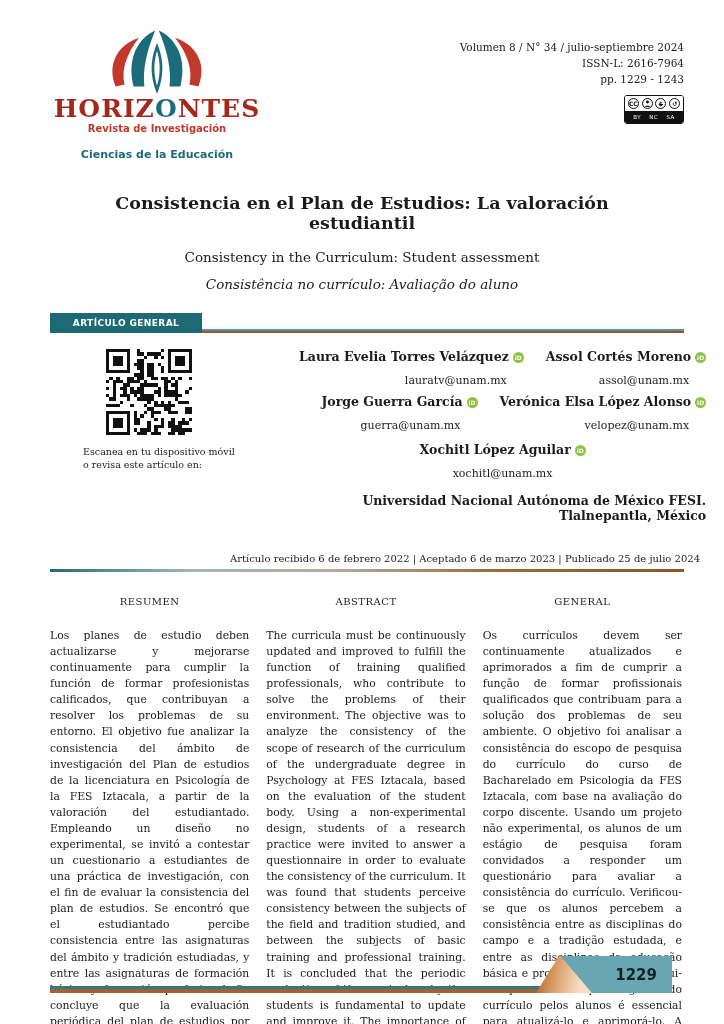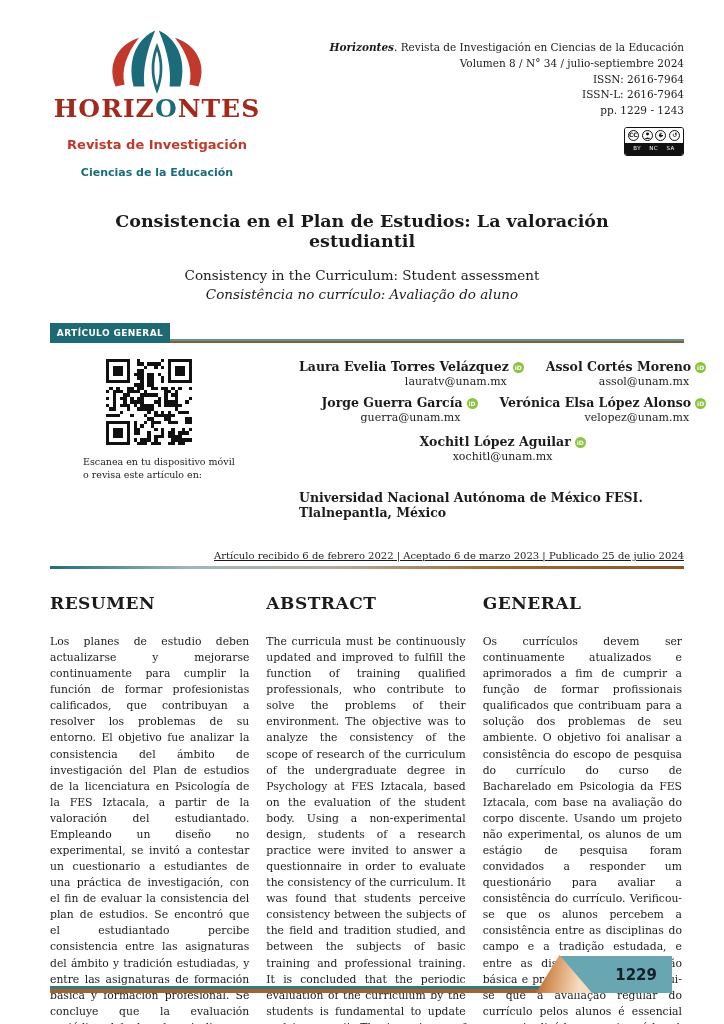--- a/index.html
+++ b/index.html
@@ -8,70 +8,70 @@
     width:724px; height:1024px; margin:0 auto; position:relative;
     background:#ffffff; font-family:"DejaVu Serif", serif; color:#1b1b1b;
     overflow:hidden;
   }
   
   .masthead { display:flex; justify-content:space-between; padding:26px 40px 0 52px; }
   .logo-block { width:210px; text-align:center; }
   .logo-flower { width:108px; height:74px; display:block; margin:0 auto -4px auto; }
   .logo-word { font-family:"DejaVu Serif", serif; font-weight:bold; font-size:25px; letter-spacing:1px; color:#a3291d; line-height:1; }
   .logo-word .o-teal { color:#1b6b7b; }
-  .logo-sub1 { font-family:"DejaVu Sans", sans-serif; font-weight:bold; font-size:13px; color:#c0392b; margin-top:16px; }
+  .logo-sub1 { font-family:"DejaVu Sans", sans-serif; font-weight:bold; font-size:10px; color:#c0392b; margin-top:2px; }
   .logo-sub2 { font-family:"DejaVu Sans", sans-serif; font-weight:bold; font-size:11px; color:#1b6b7b; margin-top:14px; }
   .journal-info { text-align:right; font-size:10.5px; line-height:1.5; padding-top:14px; }
   .journal-name { font-weight:bold; font-style:italic; }
   .journal-link, .doi-link { color:#2b5fc7; text-decoration:underline; cursor:pointer; }
   
   .cc-badge { display:inline-block; margin-top:8px; width:60px; border:1px solid #111; border-radius:3px; overflow:hidden; background:#fff; }
   .cc-icons { display:flex; align-items:center; justify-content:space-evenly; height:15px; background:#fff; }
   .cc-circle { width:11px; height:11px; border:1px solid #111; border-radius:50%; font-family:"DejaVu Sans", sans-serif;
                font-size:6px; font-weight:bold; color:#111; display:flex; align-items:center; justify-content:center; line-height:1; }
   .cc-nc { text-decoration:line-through; }
   .cc-labels { display:flex; justify-content:space-evenly; background:#111; color:#fff; font-family:"DejaVu Sans", sans-serif; font-size:5.5px; padding:1.5px 0 2px 0; letter-spacing:.5px; }
   .person-icon { width:7px; height:7px; fill:#111; }
   
   .title-es { text-align:center; font-size:17.5px; font-weight:bold; margin-top:32px; padding:0 60px; }
   .title-en { text-align:center; font-size:13.5px; font-weight:normal; margin-top:16px; }
-  .title-pt { text-align:center; font-size:13.5px; font-style:italic; font-weight:normal; margin-top:3px; }
+  .title-pt { text-align:center; font-size:13.5px; font-style:italic; font-weight:normal; margin-top:11px; }
   
   .category-band { position:relative; margin:21px 40px 0 50px; height:22px; }
-  .category-box { position:absolute; left:0; top:0; width:120px; height:20px; background:#1d6a74;
+  .category-box { position:absolute; left:0; top:0; width:152px; height:20px; background:#1d6a74;
                   color:#fff; font-family:"DejaVu Sans", sans-serif; font-weight:bold; font-size:9px;
                   letter-spacing:.4px; display:flex; align-items:center; justify-content:center; z-index:2; }
   .band-rule { position:absolute; left:0; right:0; top:16px; height:4px;
                background:linear-gradient(to bottom, #4f97a2 0 50%, #96572a 50% 100%); }
   
   .info-row { display:flex; margin:14px 40px 0 50px; }
   .qr-col { width:216px; flex:none;margin-left:33px; }
   .qr-box { width:86px; height:86px; margin-left:23px; }
   .qr-caption { font-size:9.5px; line-height:1.4; margin-top:10px; }
   .doi-link { font-size:9px; display:inline-block; margin-top:2px; }
   .authors-col { flex:1; }
   .authors-grid { display:flex; }
   .author-cell { flex:1; text-align:right; margin-bottom:7px; }
   .author-cell + .author-cell { margin-left:22px; }
   .author-name { font-size:12.5px; font-weight:bold; white-space:nowrap; }
-  .author-email { font-size:11px; padding-right:17px; margin-top:1px; }
+  .author-email { font-size:11px; padding-right:17px; margin-top:10px; }
   .author-center { text-align:center; margin-top:3px; }
   .author-center .author-email { padding-right:0; }
   .orcid { display:inline-block; width:11px; height:11px; border-radius:50%; background:#8bc53f;
            color:#fff; font-family:"DejaVu Sans", sans-serif; font-size:6px; font-weight:bold;
            text-align:center; line-height:11px; vertical-align:1px; margin-left:4px; cursor:pointer; }
-  .affiliation { text-align:left; font-weight:bold; font-size:12.5px; margin-top:27px; }
-  
-  .dates-line { text-align:right; font-size:10px; margin:30px 40px 0 50px;text-decoration:underline; }
+  .affiliation { text-align:right; font-weight:bold; font-size:12.5px; margin-top:13px; }
+  
+  .dates-line { text-align:right; font-size:10px; margin:30px 24px 0 50px; }
   .grad-rule { height:3px; margin:5px 40px 0 50px;
                background:linear-gradient(to right,#1f6f77,#9fb7b9 22%,#b3ab9e 45%,#a06a36 70%,#8f5526); }
   
   .columns { display:flex; gap:17px; margin:24px 42px 0 50px; }
   .col { flex:1; min-width:0; }
-  .col h4 { font-size:17px; font-weight:bold; letter-spacing:.5px; }
+  .col h4 { text-align:center; font-size:10px; font-weight:normal; letter-spacing:.5px; }
   .col .body { margin-top:21px; font-size:10.8px; line-height:1.49; text-align:justify; }
   
   .footer-line { position:absolute; left:50px; top:986px; width:512px; height:7px;
                  background:linear-gradient(to bottom,#2e7b84 0 3px,#a5622d 3px 7px); }
   .footer-tri { position:absolute; left:536px; top:955px; width:56px; height:38px;
                 clip-path:polygon(42% 0, 0 100%, 100% 100%);
                 background:linear-gradient(100deg,#ad5f2b 0%,#d89a63 35%,#f7ddc2 78%); z-index:2; }
   .footer-tab { position:absolute; left:560px; top:956px; width:112px; height:37px; background:#68a7b1; }
   .footer-tab span { position:absolute; right:15px; top:50%; transform:translateY(-50%);
                      font-family:"DejaVu Sans", sans-serif; font-weight:bold; font-size:15px; color:#14212b; }
@@ -89,23 +89,21 @@
         <path d="M34 66 C26 34 40 12 58 4 C48 28 44 48 46 66 Z" fill="#1b6b7b"></path>
         <path d="M86 66 C94 34 80 12 62 4 C72 28 76 48 74 66 Z" fill="#1b6b7b"></path>
         <path d="M60 22 C54 38 54 54 60 70 C66 54 66 38 60 22 Z" fill="#ffffff" stroke="#1b6b7b" stroke-width="3"></path>
       </svg>
       <div class="logo-word"><span>HORIZ</span><span class="o-teal">O</span><span>NTES</span></div>
       <div class="logo-sub1">Revista de Investigación</div>
       <div class="logo-sub2">Ciencias de la Educación</div>
     </div>
 
     <div class="journal-info">
-      <div><span class="journal-name">Horizontes</span><span>. Revista de Investigación en Ciencias de la Educación</span></div>
       <div>Volumen 8 / N° 34 / julio-septiembre 2024</div>
-      <div>ISSN: 2616-7964</div>
       <div>ISSN-L: 2616-7964</div>
       <div>pp. 1229 - 1243</div>
       <div class="cc-badge">
         <div class="cc-icons">
           <span class="cc-circle">CC</span>
           <span class="cc-circle">
               <svg class="person-icon" viewBox="0 0 8 8">
                 <circle cx="4" cy="2.4" r="1.7"></circle>
                 <path d="M0.6 8 Q4 4.4 7.4 8 Z"></path>
               </svg>

